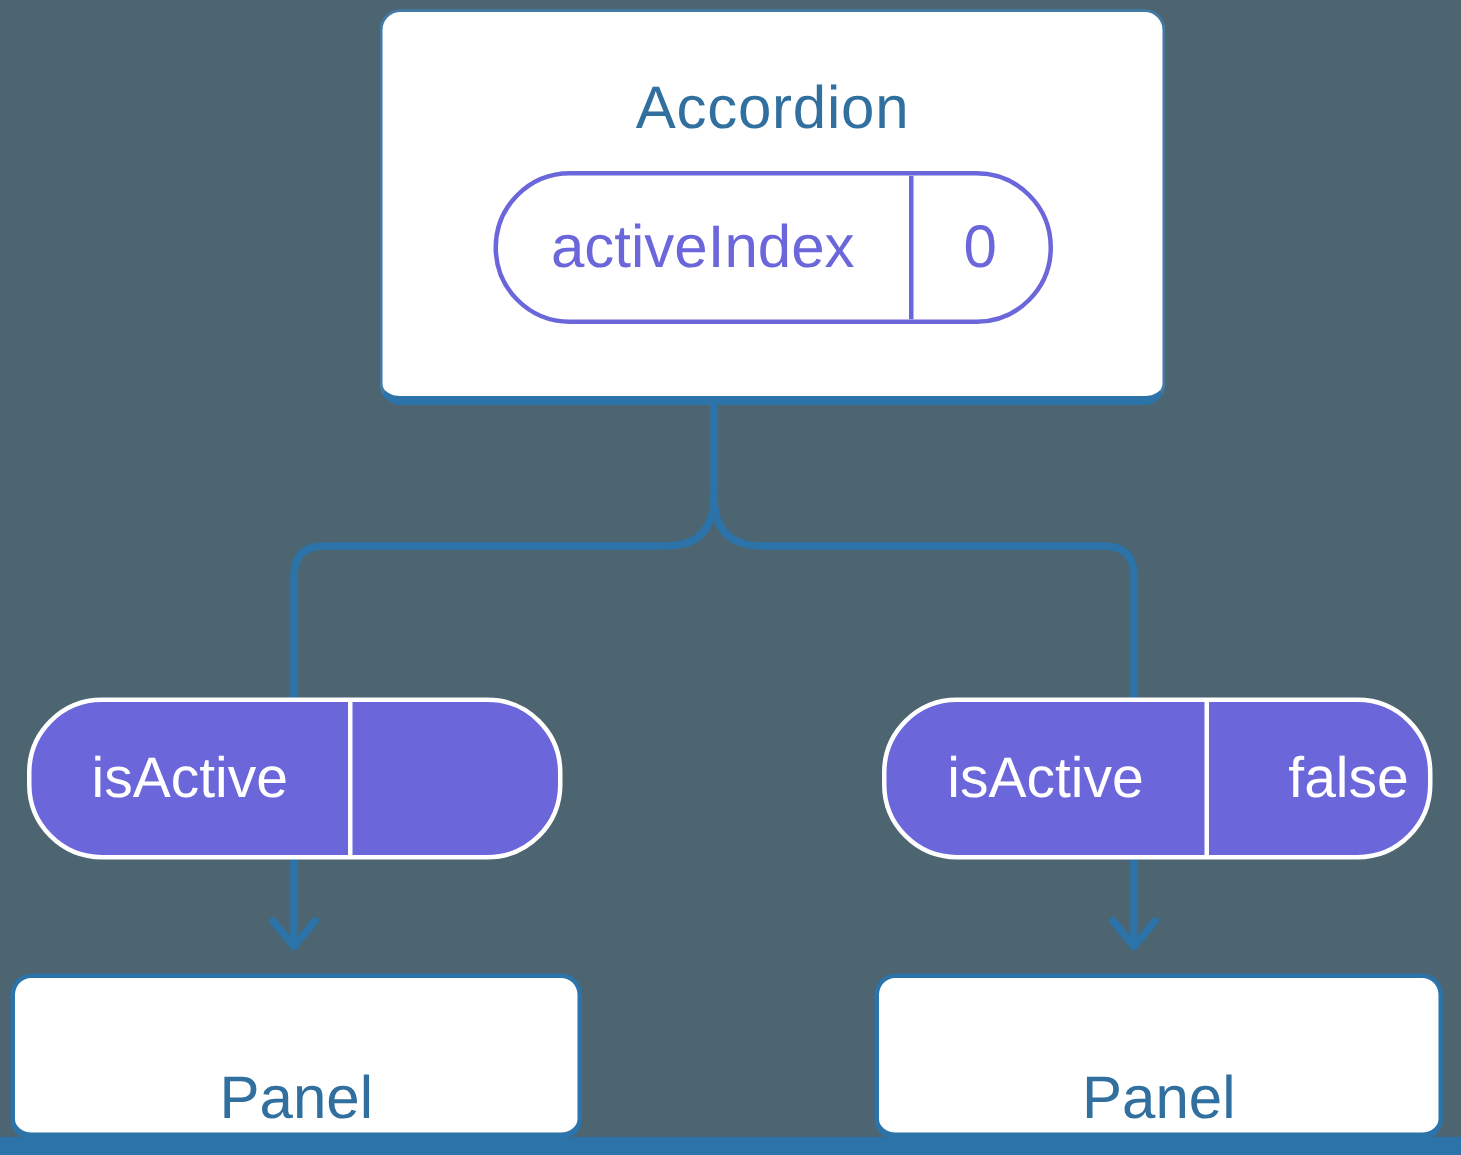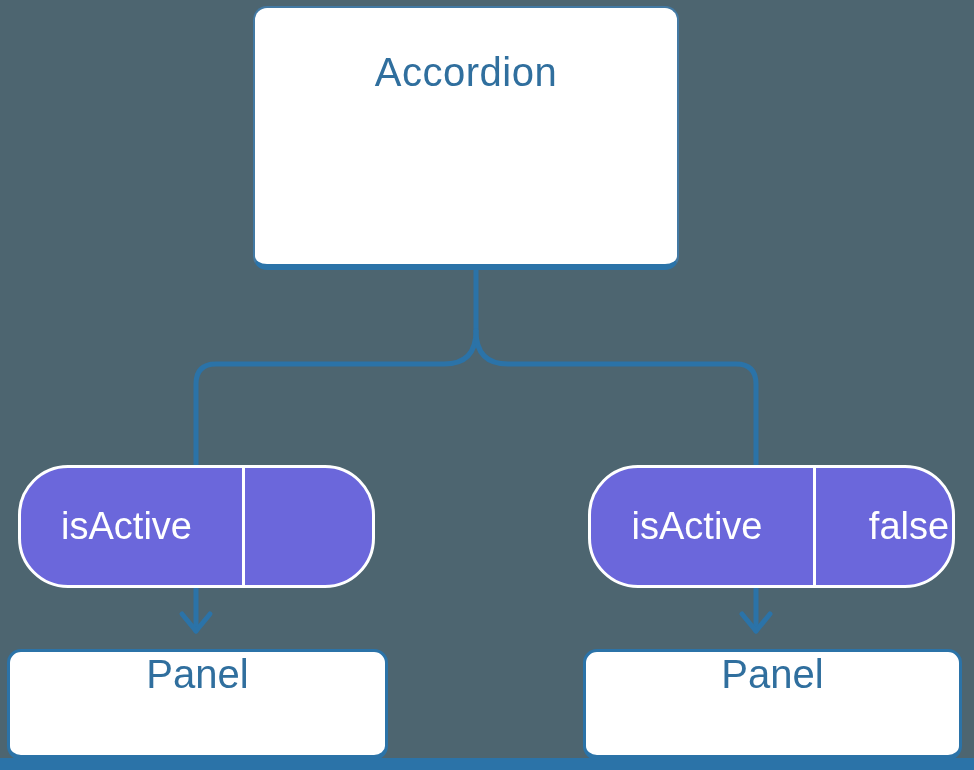--- a/index.html
+++ b/index.html
@@ -30,21 +30,21 @@
     position: absolute;
     background: var(--card-bg, #ffffff);
     box-sizing: border-box;
     border: 2px solid var(--card-side-border, #4379a3);
     border-bottom: 6px solid var(--line, #2b73a8);
     border-radius: 14px;
     z-index: 2;
   }
   .accordion-card {
     left: 253px; top: 6px;
-    width: 426px; height: 264px;
+    width: 524px; height: 264px;
     display: flex; flex-direction: column; align-items: center;
     padding-top: 44px;
   }
   .card-title {
     font-size: 40px;
     line-height: 1;
     color: var(--node-text, #306f9e);
     letter-spacing: 0.5px;
   }
   .state-pill {
@@ -58,45 +58,44 @@
     color: var(--purple, #6b67db);
     font-size: 40px;
     overflow: hidden;
   }
   .state-pill .cell { display: flex; align-items: center; justify-content: center; }
   .state-pill .name { flex: 1; }
   .state-pill .sep { width: 3px; background: var(--purple, #6b67db); }
   .state-pill .value { width: 90px; }
   .prop-pill {
     position: absolute;
-    height: 123px;
+    height: 108px;
     box-sizing: border-box;
     background: var(--purple, #6b67db);
     border: 3px solid var(--pill-divider-light, #ffffff);
     border-radius: 50px;
     display: flex; align-items: stretch;
     color: var(--pill-text-light, #ffffff);
     font-size: 38px;
     overflow: hidden;
     z-index: 2;
-    gap: 10px;
   }
   .prop-pill .cell { display: flex; align-items: center; justify-content: center; }
   .prop-pill .sep { width: 3px; background: var(--pill-divider-light, #ffffff); }
   #prop-left  { left: 18px;  top: 465px; width: 357px; }
   #prop-left .name  { width: 211px; }
   #prop-left .value { flex: 1; }
   #prop-right { left: 588px; top: 465px; width: 367px; }
   #prop-right .name  { width: 212px; }
   #prop-right .value { flex: 1; padding-left: 40px; }
   .panel-card {
     top: 649px; height: 111px;
     border: 3px solid var(--line, #2b73a8);
     border-bottom-width: 5px;
-    display: flex; align-items: flex-start; justify-content: center;
+    display: flex; align-items: flex-end; justify-content: center;
     font-size: 40px;
     color: var(--node-text, #306f9e);
   }
   #panel-left  { left: 7px;   width: 381px; }
   #panel-right { left: 583px; width: 379px; }
 </style>
 </head>
 <body>
 
 <div class="stage">
@@ -106,20 +105,25 @@
     <path class="connector" d="M476 331 Q476 364 444 364 L216 364 Q196 364 196 384 L196 631"></path>
     <path class="connector" d="M182 614 L196 631 L210 614"></path>
     <path class="connector" d="M476 331 Q476 364 508 364 L736 364 Q756 364 756 384 L756 631"></path>
     <path class="connector" d="M742 614 L756 631 L770 614"></path>
   </svg>
 
   <div class="bottom-strip"></div>
 
   <div class="card accordion-card">
     <div class="card-title">Accordion</div>
+    <div class="state-pill">
+      <div class="cell name">activeIndex</div>
+      <div class="sep"></div>
+      <div class="cell value">0</div>
+    </div>
   </div>
 
   <div class="prop-pill" id="prop-left">
     <div class="cell name">isActive</div>
     <div class="sep"></div>
   </div>
 
   <div class="prop-pill" id="prop-right">
     <div class="cell name">isActive</div>
     <div class="sep"></div>

